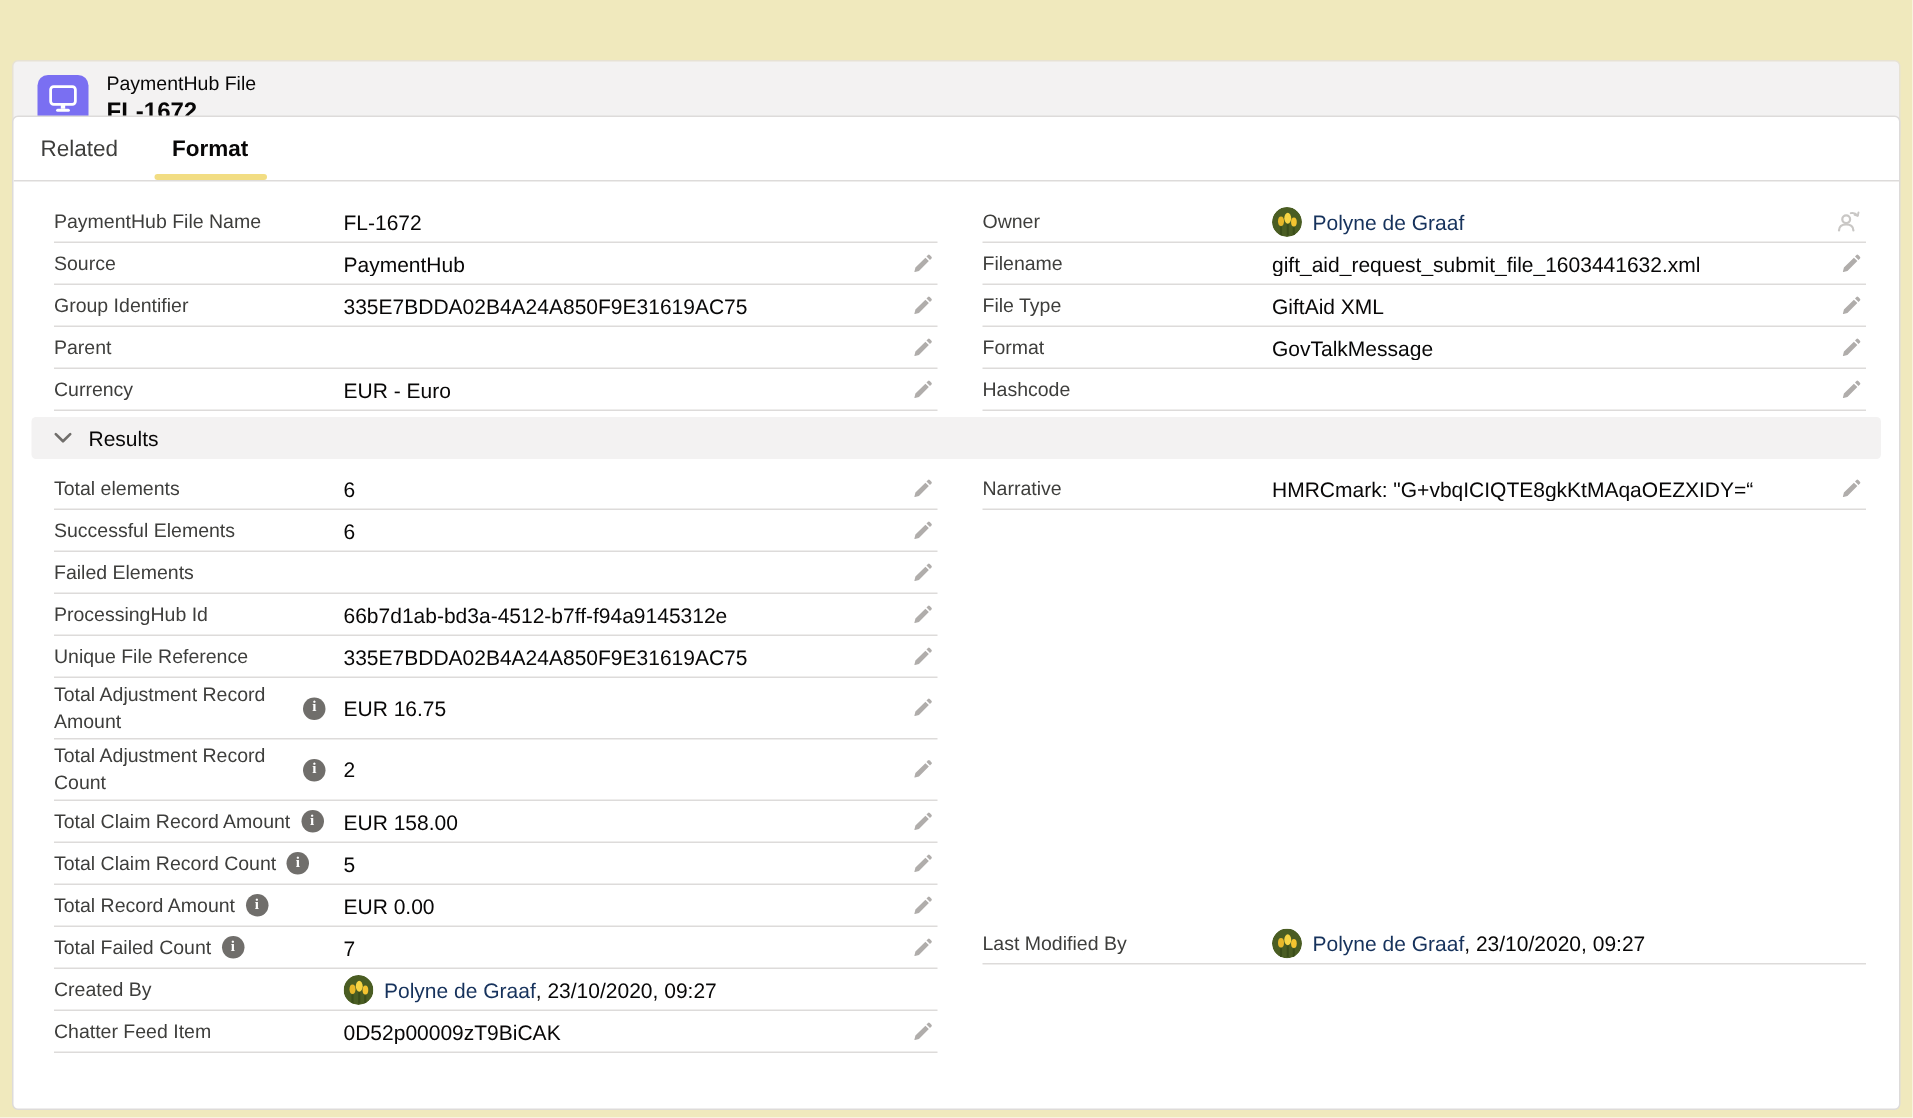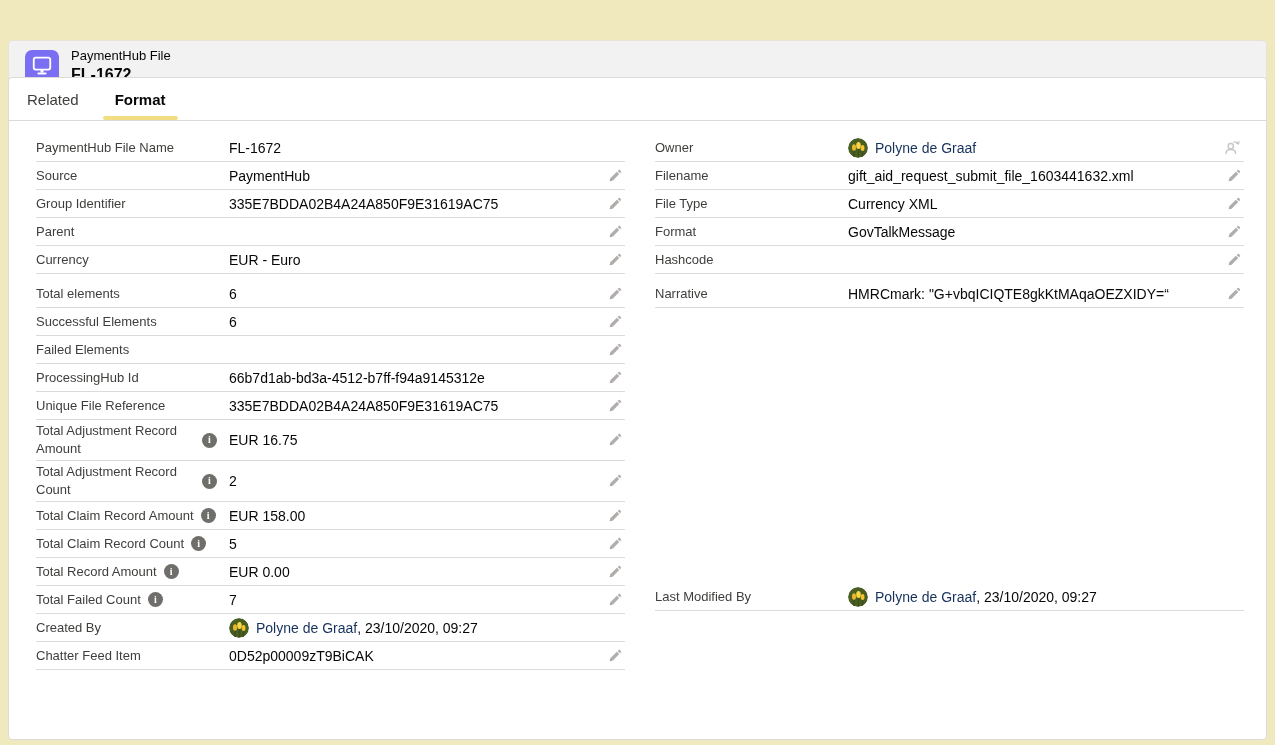--- a/index.html
+++ b/index.html
@@ -227,21 +227,21 @@
                     <path d="M12.15 1.2 a1 1 0 0 1 1.4 0 l1.25 1.25 a1 1 0 0 1 0 1.4 l-1.1 1.1 -2.65-2.65 z"></path>
                     <path d="M10.2 3.15 l2.65 2.65 L5.3 13.35 l-3.05.75 a.3.3 0 0 1-.4-.4 l.75-3.05 z"></path>
                   </svg></span></button>
             </div>
           </div>
           <div class="field-row">
             <div class="f-label">
               <span class="label-text">File Type</span>
             </div>
             <div class="f-value">
-              <span class="value-text">Currency XML</span>
+              <span class="value-text">GiftAid XML</span>
             </div>
             <div class="edit-cell">
               <button class="icon-btn"><span><svg width="14" height="14" viewBox="0 0 16 16" fill="#b0adab">
                     <path d="M12.15 1.2 a1 1 0 0 1 1.4 0 l1.25 1.25 a1 1 0 0 1 0 1.4 l-1.1 1.1 -2.65-2.65 z"></path>
                     <path d="M10.2 3.15 l2.65 2.65 L5.3 13.35 l-3.05.75 a.3.3 0 0 1-.4-.4 l.75-3.05 z"></path>
                   </svg></span></button>
             </div>
           </div>
           <div class="field-row">
             <div class="f-label">
@@ -267,20 +267,28 @@
             <div class="edit-cell">
               <button class="icon-btn"><span><svg width="14" height="14" viewBox="0 0 16 16" fill="#b0adab">
                     <path d="M12.15 1.2 a1 1 0 0 1 1.4 0 l1.25 1.25 a1 1 0 0 1 0 1.4 l-1.1 1.1 -2.65-2.65 z"></path>
                     <path d="M10.2 3.15 l2.65 2.65 L5.3 13.35 l-3.05.75 a.3.3 0 0 1-.4-.4 l.75-3.05 z"></path>
                   </svg></span></button>
             </div>
           </div>
         </div>
     </div>
 
+    <button class="section-header">
+      <span style="line-height:0;">
+        <svg width="14" height="14" viewBox="0 0 16 16">
+          <path d="M2.5 5 L8 10.5 L13.5 5" stroke="#706e6b" stroke-width="2" fill="none" stroke-linecap="round" stroke-linejoin="round"></path>
+        </svg>
+      </span>
+      <span class="section-title">Results</span>
+    </button>
 
     <div class="fields-grid results-grid">
       <div class="col">
           <div class="field-row">
             <div class="f-label">
               <span class="label-text">Total elements</span>
             </div>
             <div class="f-value">
               <span class="value-text">6</span>
             </div>

